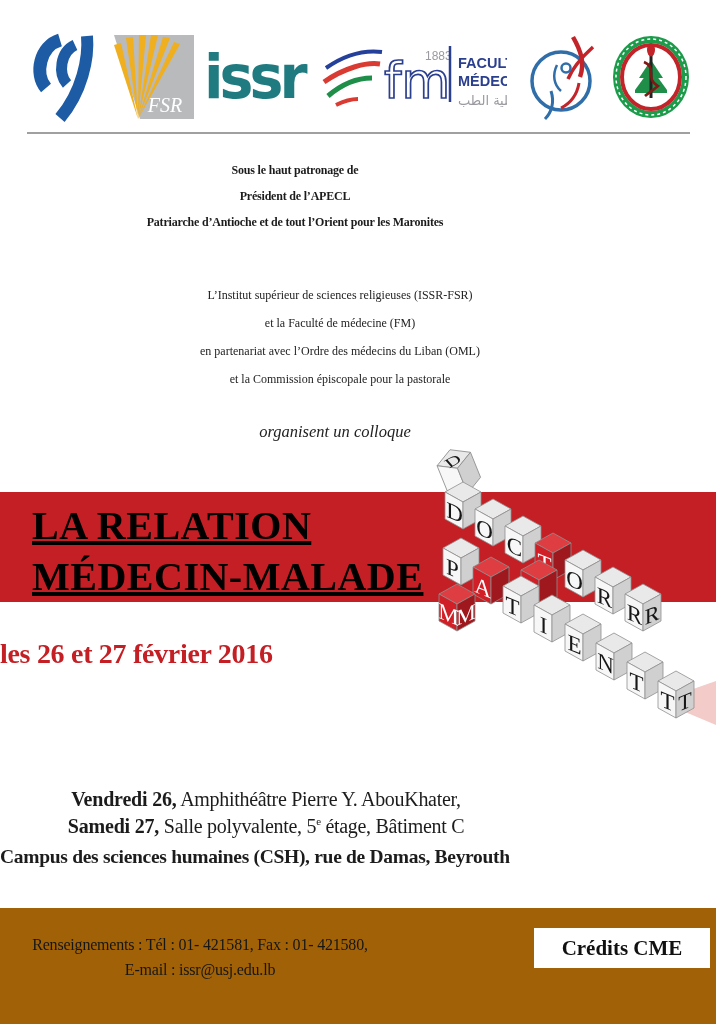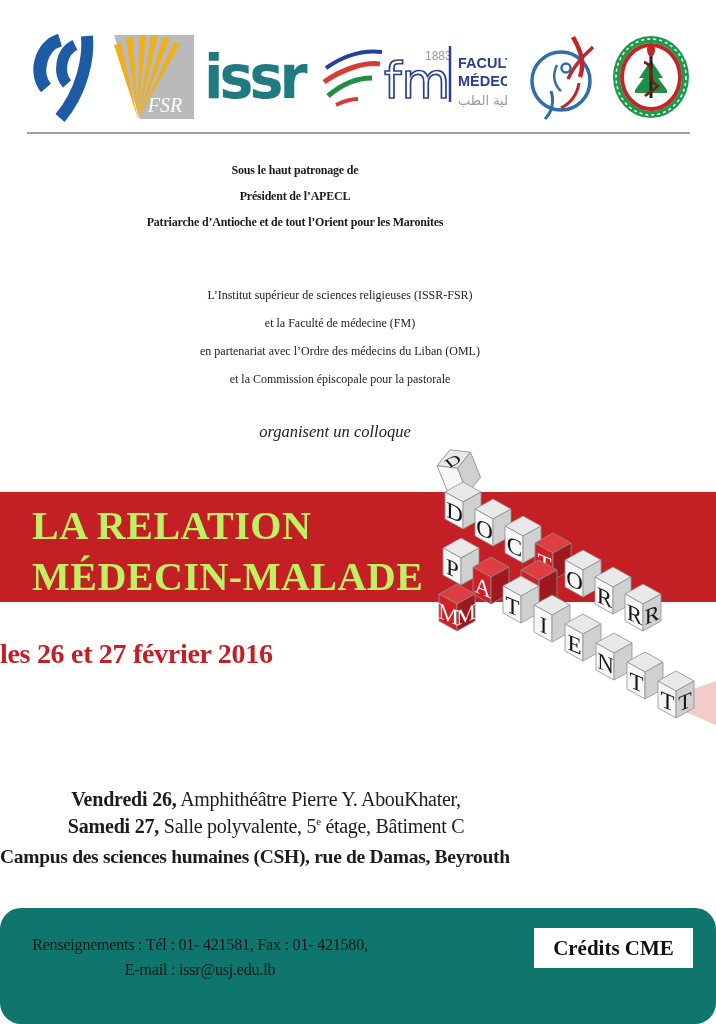--- a/index.html
+++ b/index.html
@@ -17,38 +17,38 @@
   
   .patronage{position:absolute;top:157px;left:0;width:590px;text-align:center;
     font-weight:bold;font-size:12px;line-height:26px;letter-spacing:-0.2px;}
   .organizers{position:absolute;top:281px;left:0;width:680px;text-align:center;
     font-size:12px;line-height:28px;color:#222;}
   .colloque{position:absolute;top:422px;left:0;width:670px;text-align:center;
     font-style:italic;font-size:16.5px;color:#222;}
   
   .banner{position:absolute;top:492px;left:0;width:716px;height:110px;
     background:#c41f24;z-index:1;}
-  .banner-inner{padding:8px 0 0 32px;color:#bef264;font-weight:bold;font-size:40px;
-    line-height:51px;letter-spacing:0.5px;white-space:nowrap;}
+  .banner-inner{padding:8px 0 0 32px;color:#000000;font-weight:bold;font-size:40px;
+    line-height:51px;letter-spacing:0.5px;white-space:nowrap;text-decoration:underline;}
   .date-line{position:absolute;top:638px;left:0;width:520px;text-align:left;
     color:#c41f24;font-weight:bold;font-size:28px;letter-spacing:-0.3px;}
   
   .dice{position:absolute;left:425px;top:438px;width:291px;height:335px;z-index:2;}
   
   .venue{position:absolute;top:786px;left:0;width:532px;text-align:center;
     font-size:20px;line-height:27px;letter-spacing:-0.3px;}
   .venue b{letter-spacing:-0.2px;}
   .campus{position:absolute;top:846px;left:0;width:532px;
     font-weight:bold;font-size:19.5px;letter-spacing:-0.3px;}
   sup{font-size:11px;line-height:0;}
   
-  .footer{position:absolute;top:908px;left:0;width:716px;height:116px;background:#0f766e;border-radius:21px;}
+  .footer{position:absolute;top:908px;left:0;width:716px;height:116px;background:#a16207;}
   .contact{position:absolute;top:24px;left:0;width:400px;text-align:center;
     font-size:16px;line-height:25px;letter-spacing:-0.2px;color:#161616;}
-  .credits-btn{position:absolute;left:534px;top:20px;width:159px;height:40px;background:#ffffff;
+  .credits-btn{position:absolute;left:534px;top:20px;width:176px;height:40px;background:#ffffff;
     display:flex;align-items:center;justify-content:center;font-weight:bold;font-size:21px;color:#111;}
 </style>
 </head>
 <body>
 
 <div id="poster">
 
   <div class="logo-strip">
     <div class="logo-item">
       <svg width="70" height="95" viewBox="0 0 70 95">

